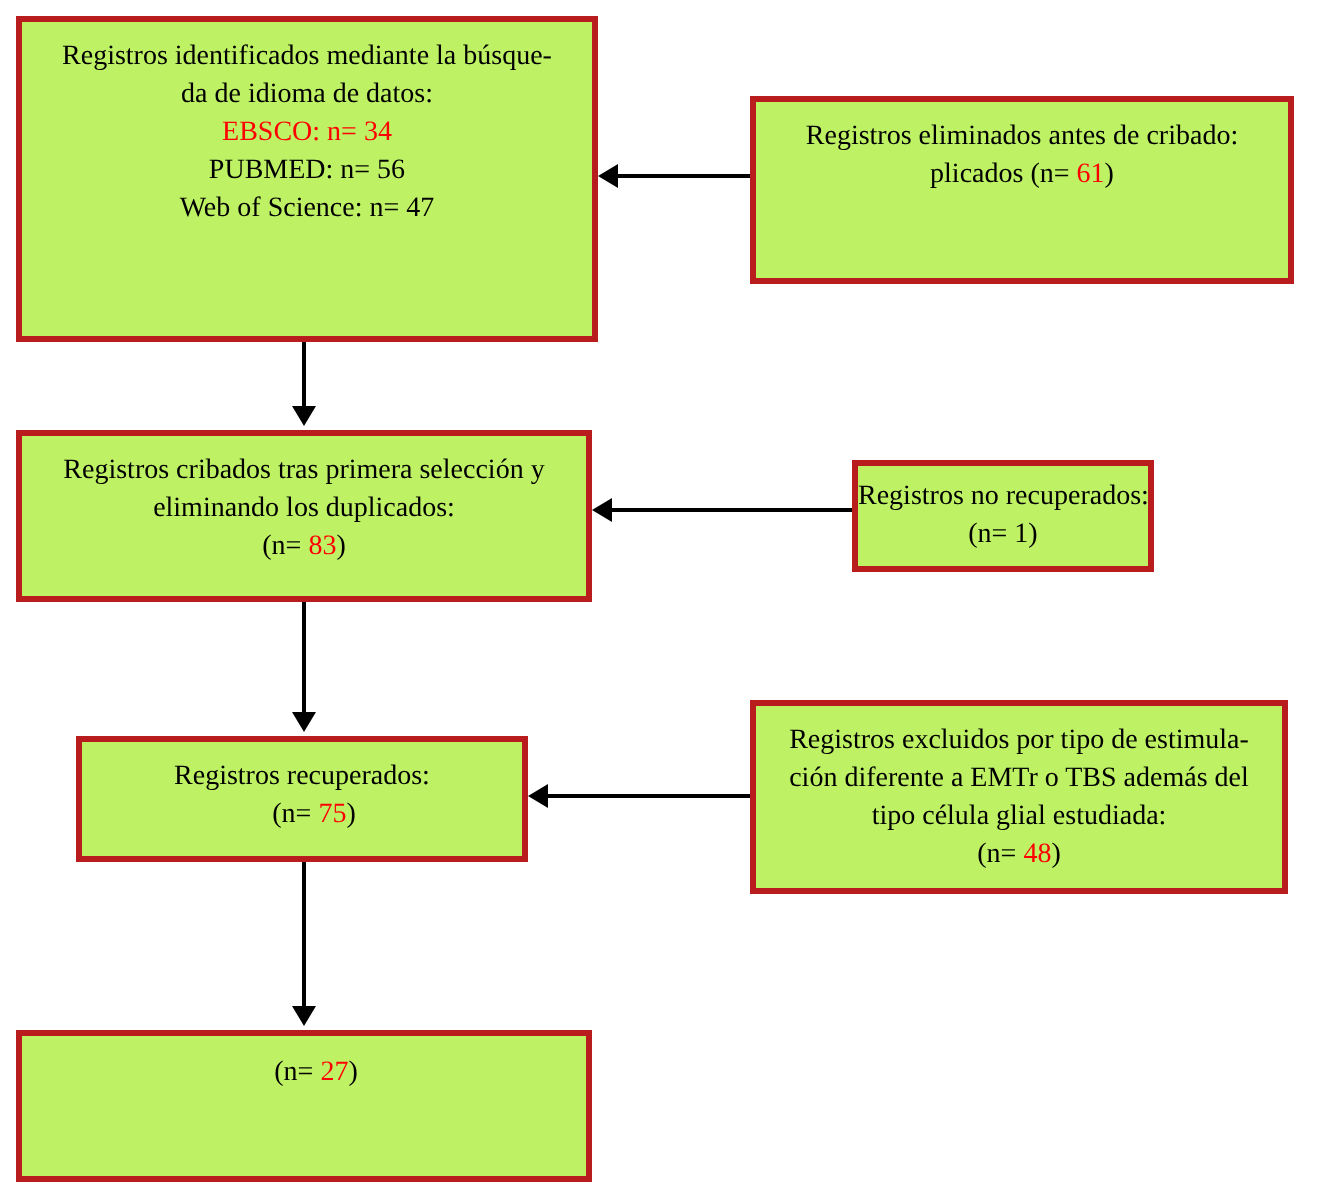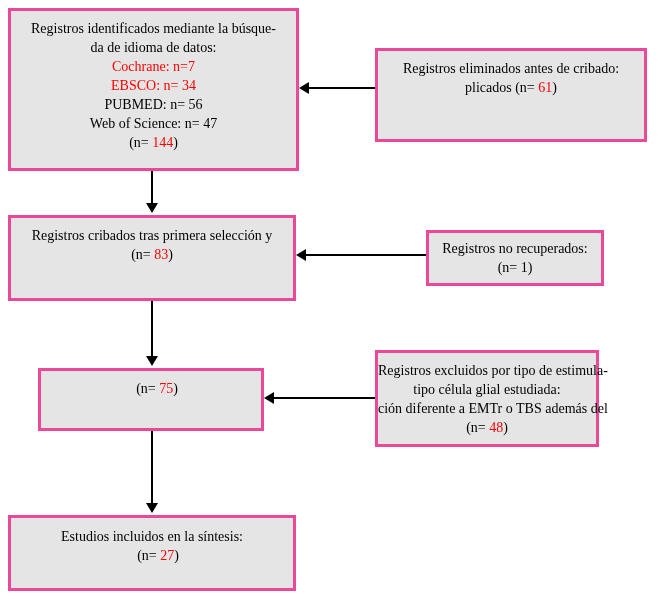--- a/index.html
+++ b/index.html
@@ -9,92 +9,91 @@
     height: 601px;
     background: #ffffff;
     font-family: "Liberation Serif", "DejaVu Serif", serif;
     font-size: 14px;
     color: #000000;
     overflow: hidden;
   }
   .box {
     position: absolute;
     box-sizing: border-box;
-    border: 3px solid #ec4899;
-    background: #e5e5e5;
+    border: 3px solid #b91c1c;
+    background: #bef264;
     text-align: center;
   }
   .box p { margin: 0; line-height: 19px; white-space: nowrap; }
   .red { color: var(--highlight, #ff0000); }
 
   
   .hline, .vline { position: absolute; background: #000000; }
   .hline { height: 2px; }
   .vline { width: 2px; }
   .head { position: absolute; width: 0; height: 0; }
   .head-left  { border-top: 6px solid transparent; border-bottom: 6px solid transparent; border-right: 10px solid #000000; }
   .head-down  { border-left: 6px solid transparent; border-right: 6px solid transparent; border-top: 10px solid #000000; }
 
   
   #box-identified   { left: 8px;   top: 8px;   width: 291px; height: 163px; padding-top: 8px; }
   #box-removed      { left: 375px; top: 48px;  width: 272px; height: 94px;  padding-top: 8px; }
   #box-screened     { left: 8px;   top: 215px; width: 288px; height: 86px;  padding-top: 8px; text-align: center; }
-  #box-notretrieved { left: 426px; top: 230px; width: 178px; height: 56px;  padding-top: 6px; }
+  #box-notretrieved { left: 426px; top: 230px; width: 151px; height: 56px;  padding-top: 6px; }
   #box-retrieved    { left: 38px;  top: 368px; width: 226px; height: 63px;  padding-top: 8px; }
-  #box-excluded     { left: 375px; top: 350px; width: 224px; height: 97px;  padding-top: 8px; }
+  #box-excluded     { left: 375px; top: 350px; width: 269px; height: 97px;  padding-top: 8px; }
   #box-included     { left: 8px;   top: 515px; width: 288px; height: 76px;  padding-top: 9px; }
 
   .mt-sources { margin-top: 7px; }
   .mt-count-lg { margin-top: 9px; }
   .mt-count-md { margin-top: 15px; }
   .mt-count-sm { margin-top: 12px; padding-left: 12px; }
 </style>
 </head>
 <body>
 
 <div class="canvas">
 
   <div class="box" id="box-identified">
     <p>Registros identificados  mediante la búsque-</p>
     <p>da de idioma de datos:</p>
-    <p class="mt-sources red">Cochrane: n=7</p>
     <p class="red">EBSCO: n= 34</p>
     <p>PUBMED: n= 56</p>
     <p>Web of Science: n= 47</p>
-    <p class="mt-count-lg"><span>(n= </span><span class="red">144</span><span>)</span></p>
   </div>
 
   <div class="box" id="box-removed">
     <p>Registros eliminados antes de cribado:</p>
     <p><span>plicados (n= </span><span class="red">61</span><span>)</span></p>
   </div>
 
   <div class="box" id="box-screened">
     <p>Registros cribados tras primera selección y</p>
+    <p>eliminando los duplicados:</p>
     <p class="mt-count-md"><span>(n= </span><span class="red">83</span><span>)</span></p>
   </div>
 
   <div class="box" id="box-notretrieved">
     <p>Registros no recuperados:</p>
     <p>(n= 1)</p>
   </div>
 
   <div class="box" id="box-retrieved">
+    <p>Registros recuperados:</p>
     <p class="mt-count-sm"><span>(n= </span><span class="red">75</span><span>)</span></p>
   </div>
 
   <div class="box" id="box-excluded">
     <p>Registros excluidos por tipo de estimula-</p>
+    <p>ción diferente a EMTr o TBS además del</p>
     <p>tipo célula glial estudiada:</p>
-    <p>ción diferente a EMTr o TBS además del</p>
     <p><span>(n= </span><span class="red">48</span><span>)</span></p>
   </div>
 
   <div class="box" id="box-included">
-    <p>Estudios incluidos en la síntesis:</p>
     <p class="mt-count-sm"><span>(n= </span><span class="red">27</span><span>)</span></p>
   </div>
 
   <div>
     <div class="hline" style="left:308px; top:87px; width:67px;"></div>
     <div class="head head-left" style="left:299px; top:82px;"></div>
   </div>
 
   <div>
     <div class="vline" style="left:151px; top:171px; height:34px;"></div>

